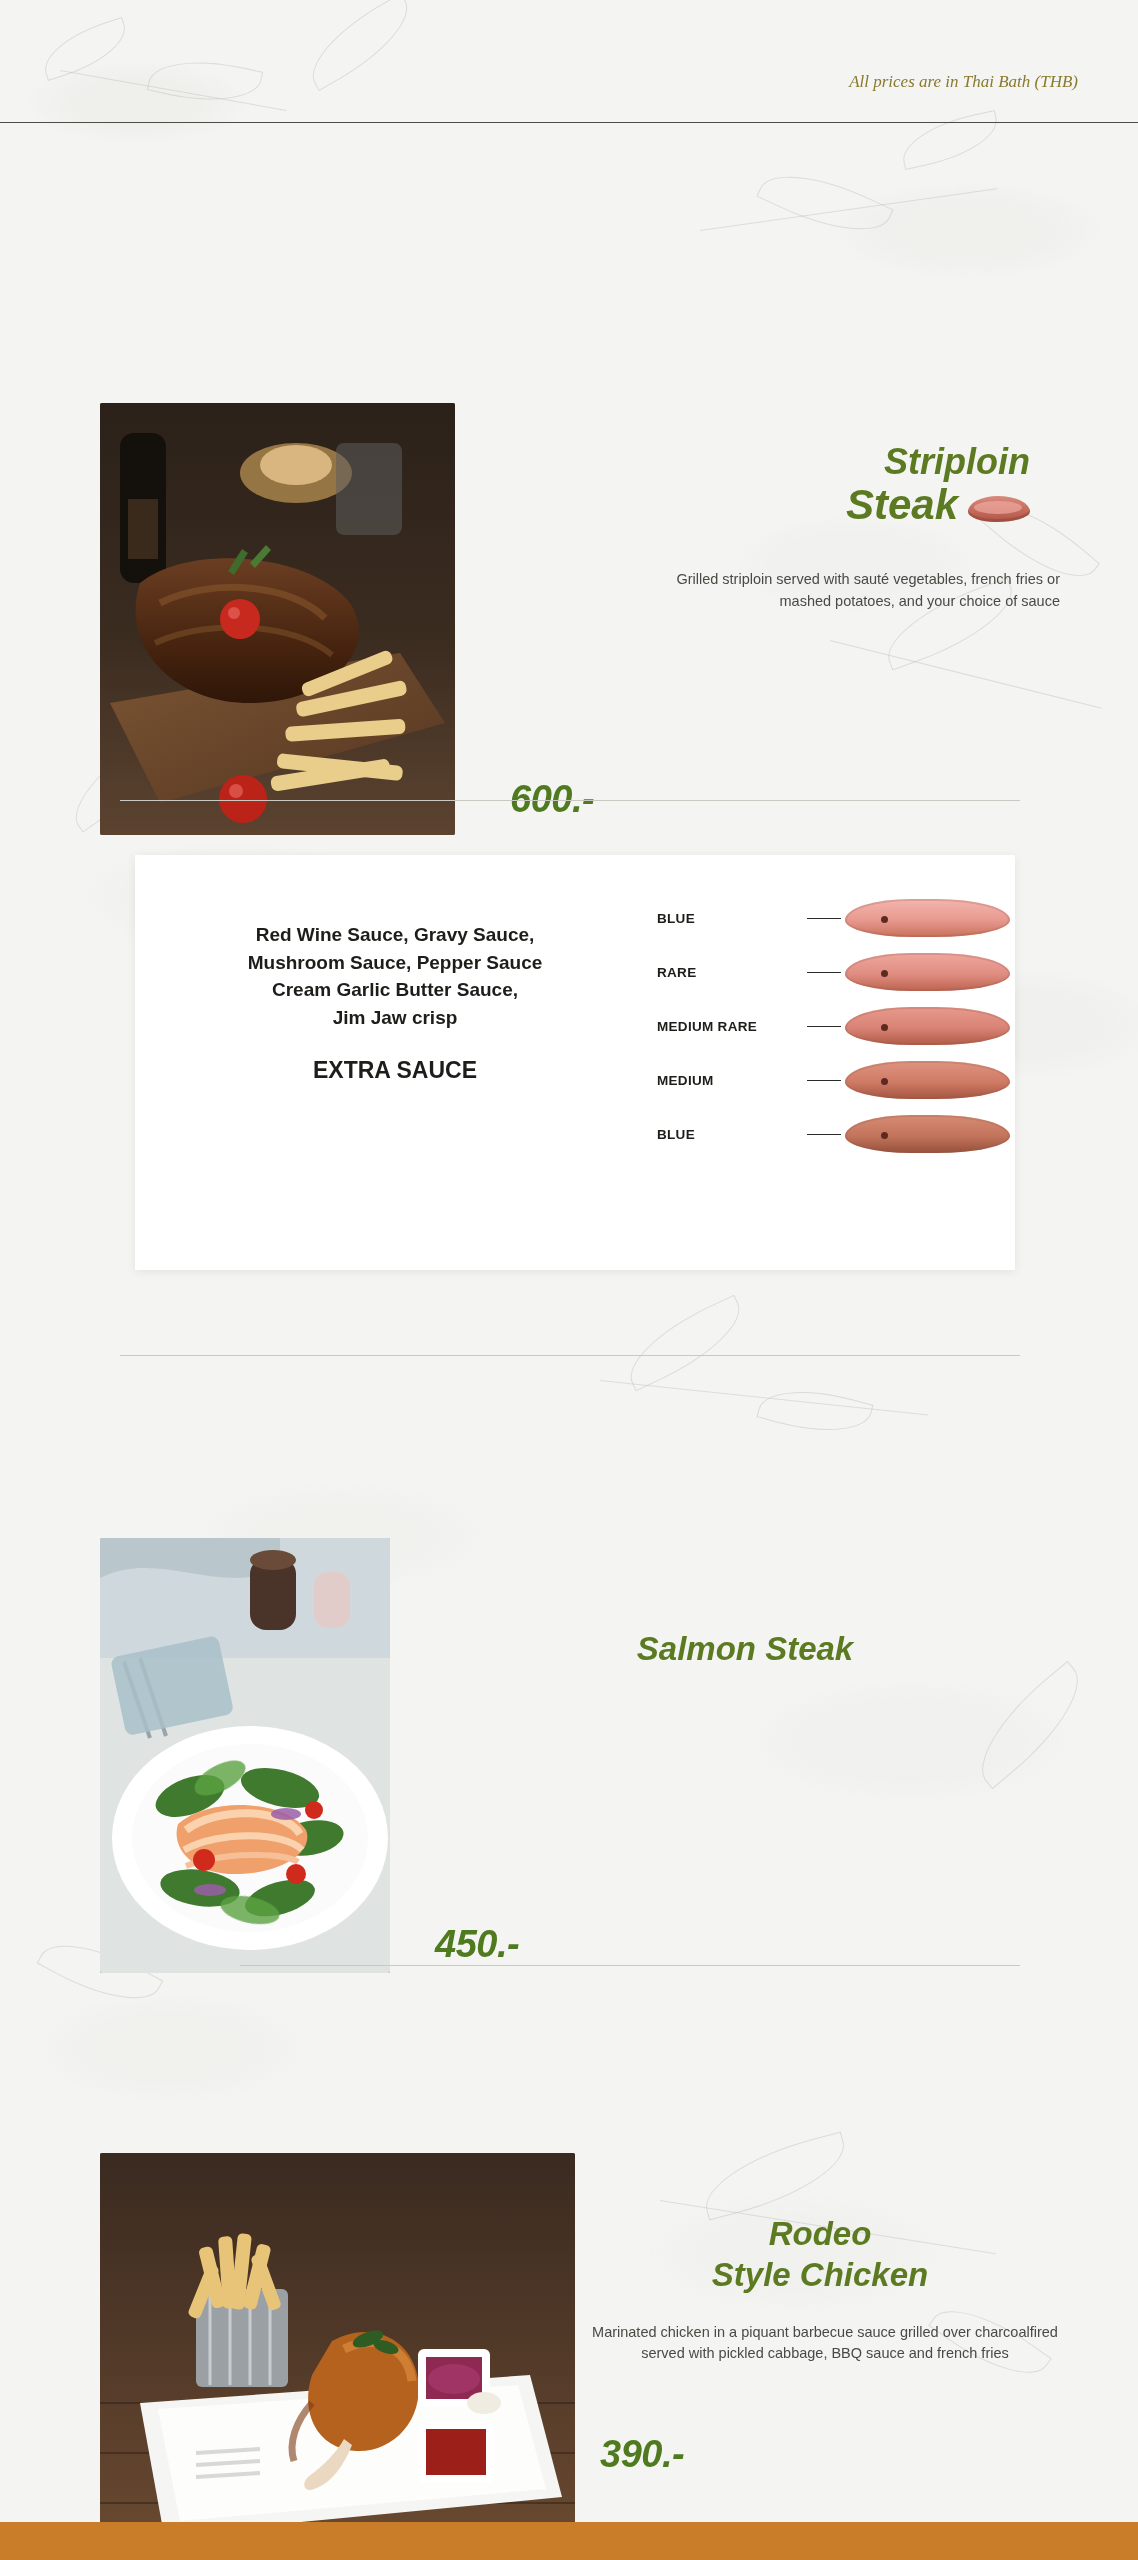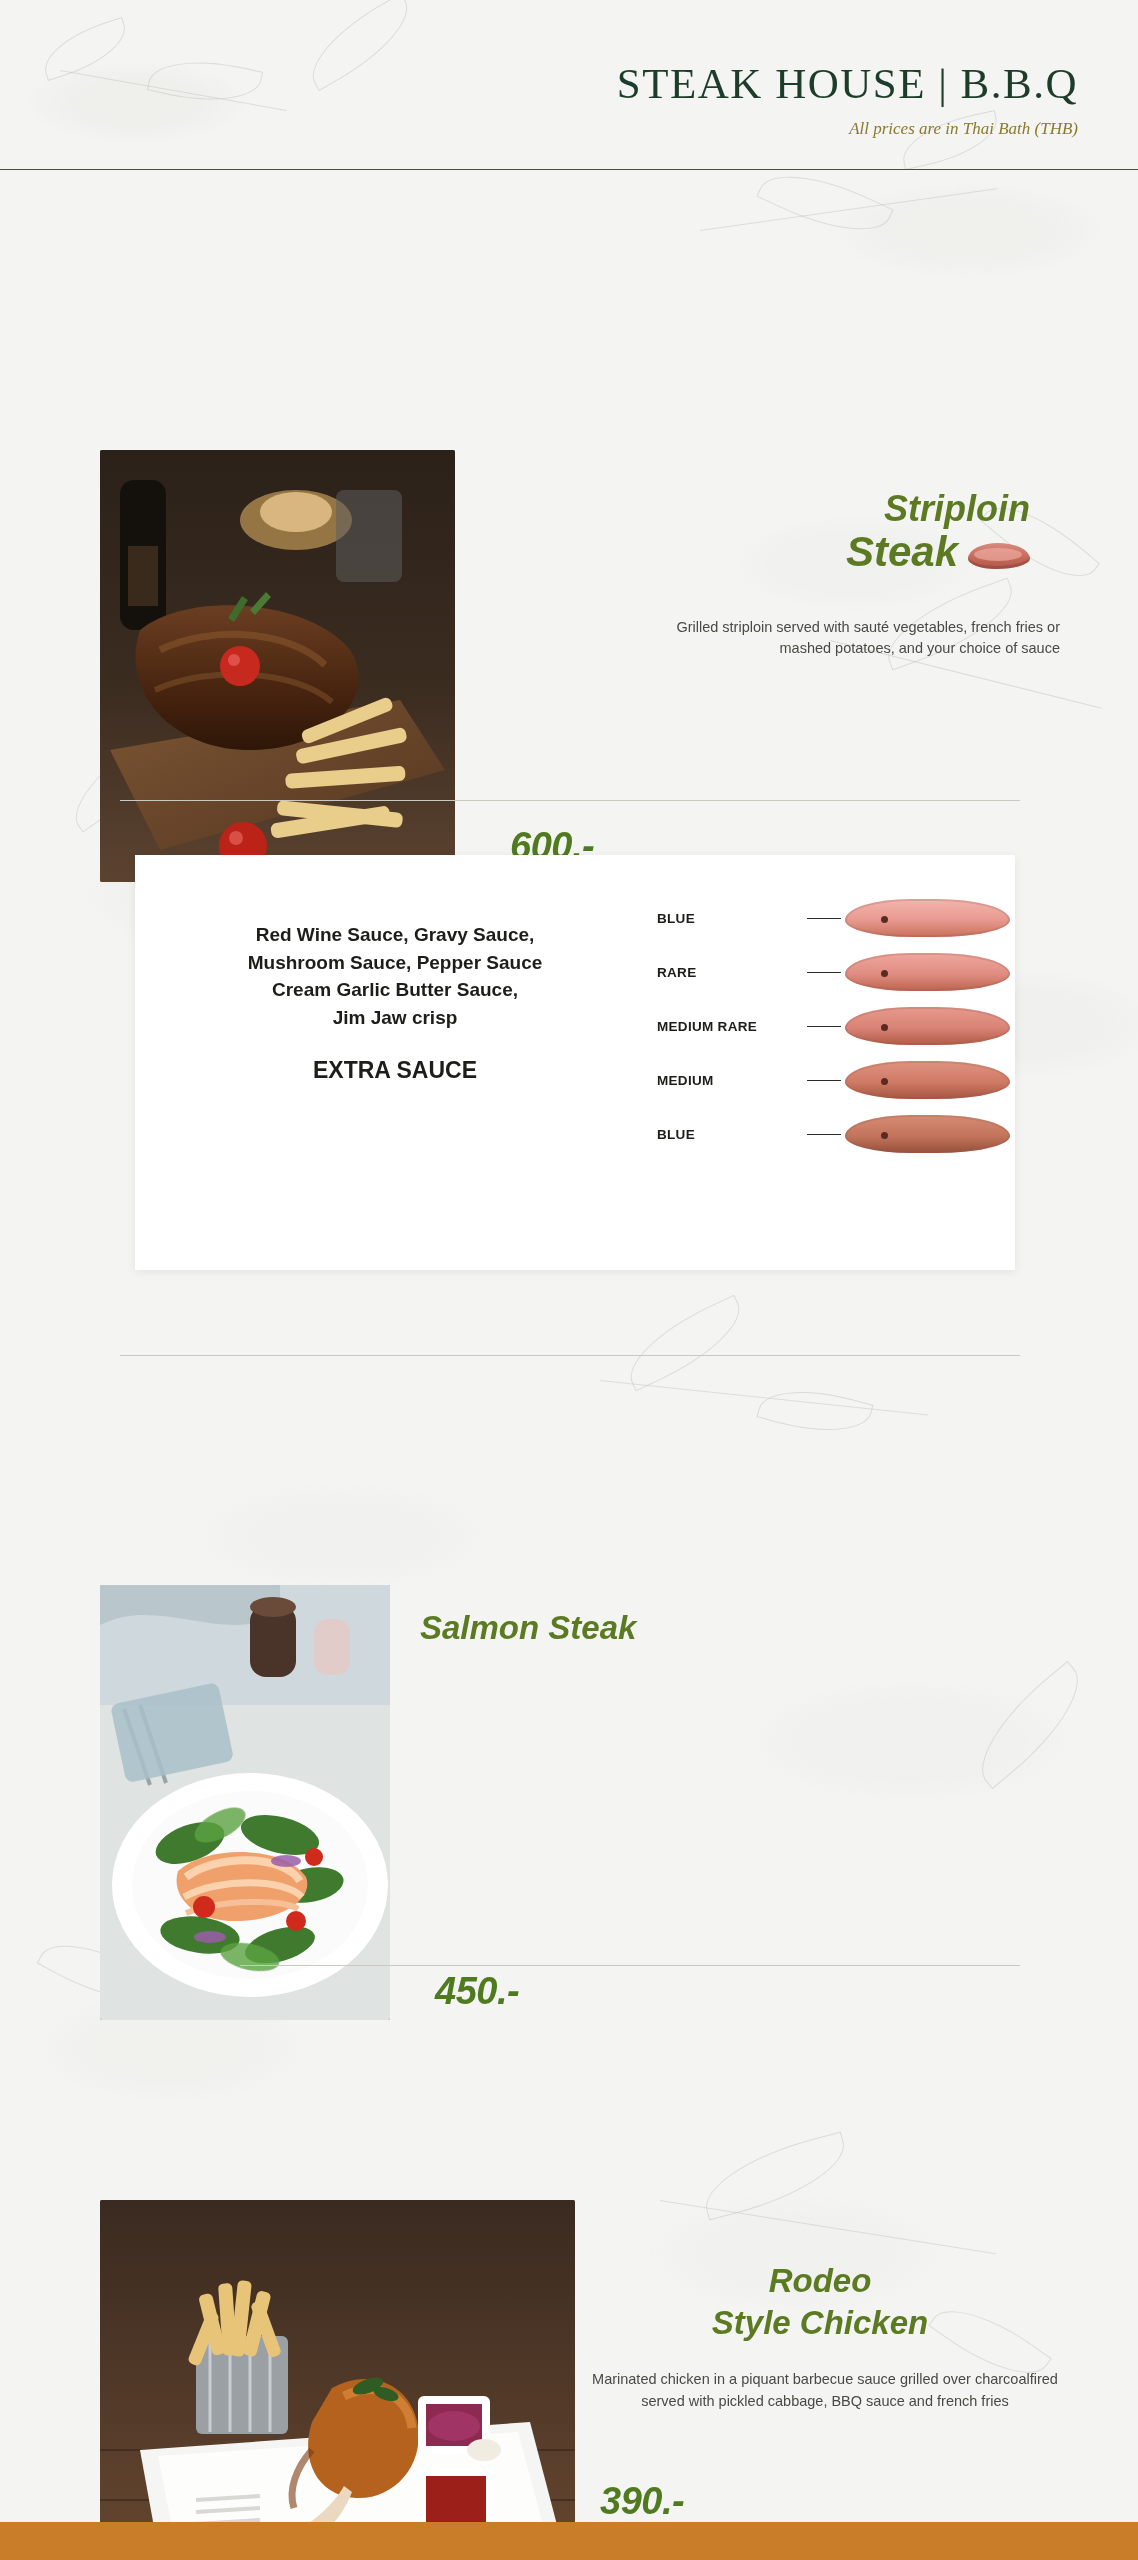--- a/index.html
+++ b/index.html
@@ -175,21 +175,21 @@
     background: linear-gradient(180deg,#e8a39a 0%, #d97f70 60%, #b9604f 100%);
     box-shadow: inset 0 0 0 2px rgba(150,90,75,0.25);
   }
   .don-cut .dot {
     position:absolute; left:22%; top:45%; width:7px; height:7px; border-radius:50%;
     background:#5c2a20;
   }
 
   
   #item-salmon .photo { left: 100px; top: 1415px; width: 290px; height: 435px; }
-  #item-salmon .text { position: absolute; left: 420px; top: 1440px; width: 650px; text-align: left; }
+  #item-salmon .text { position: absolute; left: 420px; top: 1508px; width: 650px; text-align: center; }
   #item-salmon .dish-name { font-size: 33px; }
   #item-salmon .dish-desc { margin-top: 34px; width: 600px; margin-left: 25px; }
   #item-salmon .price { position: absolute; left: 435px; top: 1800px; }
 
   
   #item-chicken .photo { left: 100px; top: 2030px; width: 475px; height: 405px; }
   #item-chicken .text { position: absolute; left: 560px; top: 2090px; width: 520px; text-align: center; }
   #item-chicken .dish-name { font-size: 33px; line-height: 1.25; }
   #item-chicken .dish-desc { margin-top: 26px; width: 500px; margin-left: 15px; }
   #item-chicken .price { position: absolute; left: 600px; top: 2310px; }
@@ -227,21 +227,20 @@
   <div class="leaf" style="left:40px;  top:1950px;width:120px; height:44px; transform:rotate(28deg);"></div>
   <div class="leaf" style="left:700px; top:2150px;width:150px; height:52px; transform:rotate(-15deg);"></div>
   <div class="stem" style="left:660px; top:2200px;width:340px; transform:rotate(9deg);"></div>
   <div class="leaf" style="left:930px; top:2320px;width:120px; height:44px; transform:rotate(35deg);"></div>
   <div class="leaf" style="left:120px; top:2380px;width:130px; height:46px; transform:rotate(-22deg);"></div>
 </div>
 
 <div class="page">
 
   <div class="header">
-    <div class="brand-title">STEAK HOUSE | B.B.Q</div>
     <div class="brand-sub">All prices are in Thai Bath (THB)</div>
   </div>
   <div class="rule-full"></div>
 
   <div class="item" id="item-striploin">
     <div class="photo">
       <svg class="ph-inner" viewBox="0 0 355 432" preserveAspectRatio="none" aria-hidden="true">
         <defs>
           <linearGradient id="g1bg" x1="0" y1="0" x2="0" y2="1">
             <stop offset="0%" stop-color="#2b2119"></stop>

